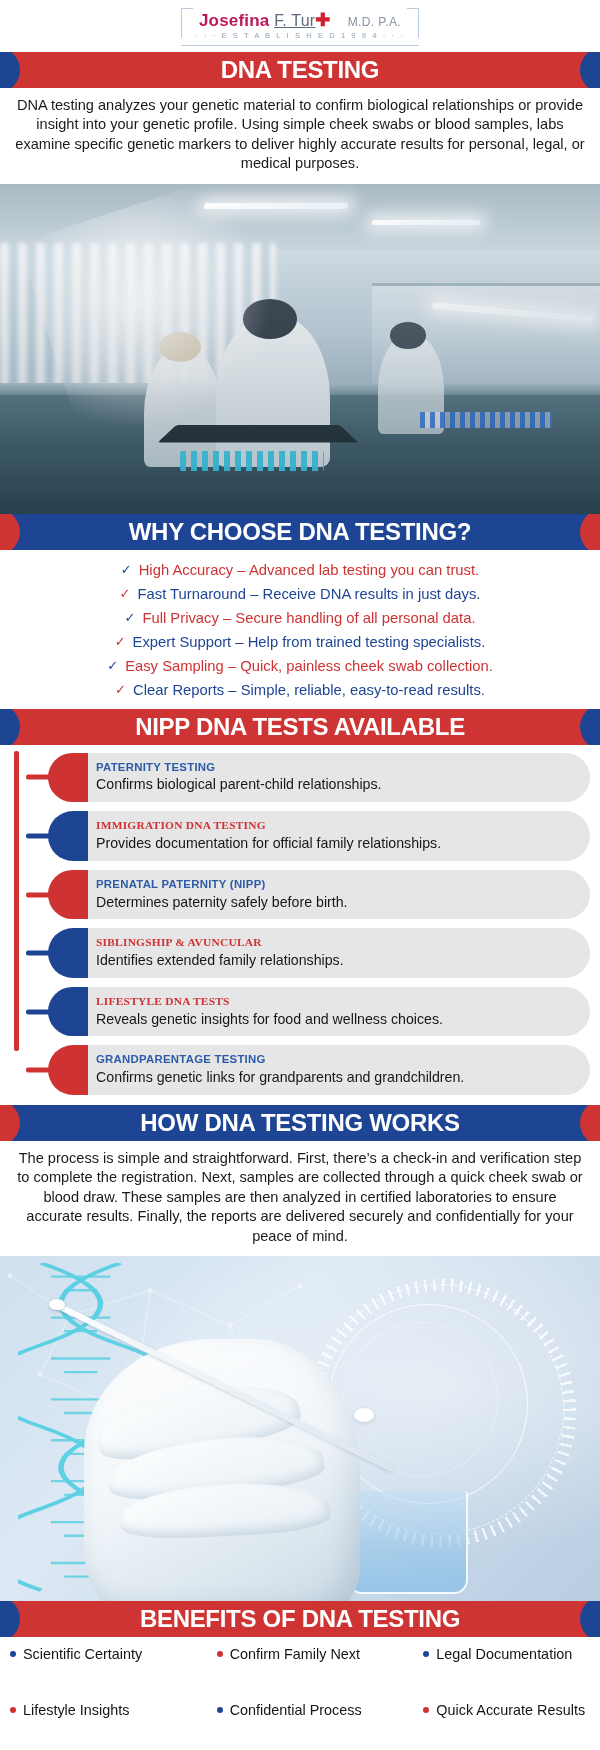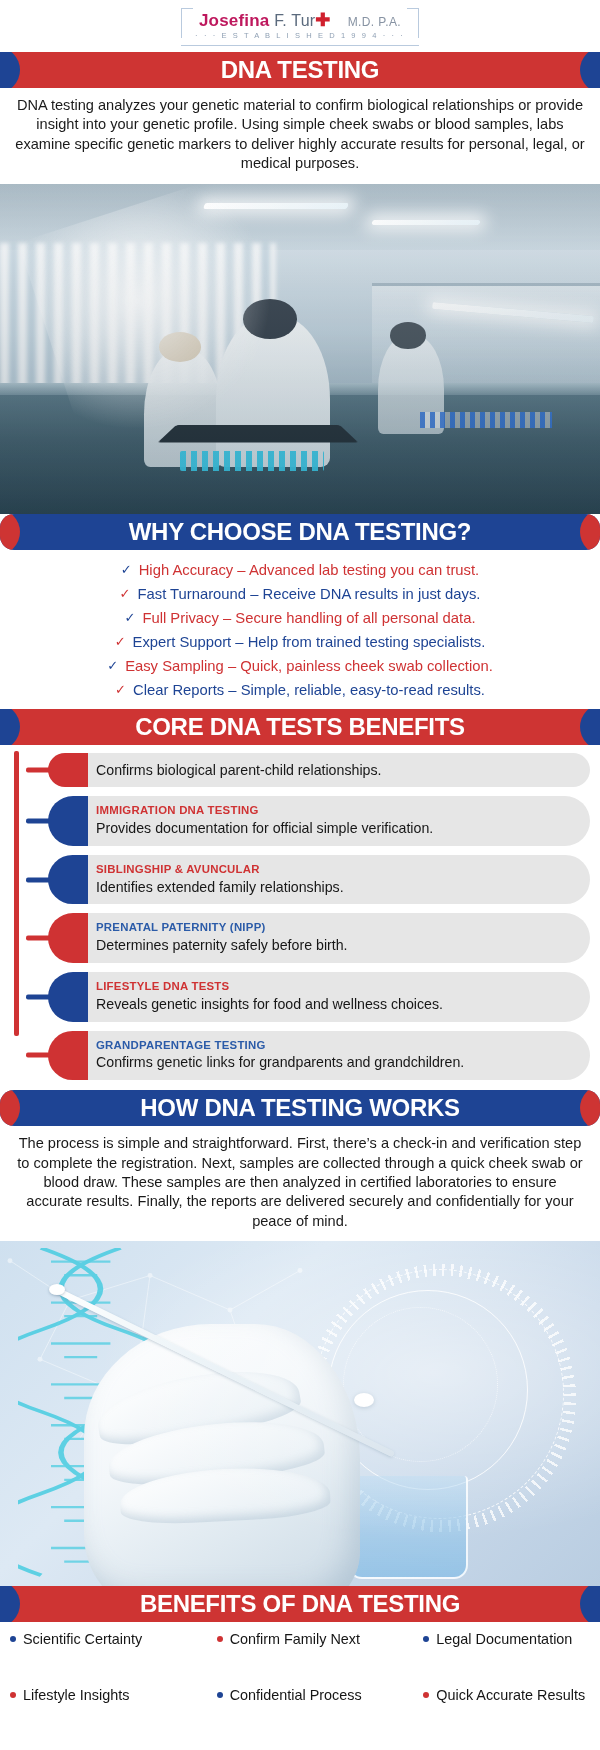--- a/index.html
+++ b/index.html
@@ -56,20 +56,21 @@
   }
   .logo-first {
     color: #be185d;
     font-weight: bold;
     font-size: 17px;
   }
   .logo-mid {
     color: #5b6a7d;
     font-weight: normal;
     font-size: 16px;
+    text-decoration: underline;
   }
   .logo-cross {
     color: #d0202e;
     font-weight: bold;
     font-size: 18px;
   }
   .logo-suffix {
     color: #8793a3;
     font-size: 12px;
     letter-spacing: .4px;
@@ -92,21 +93,21 @@
   
   .banner {
     position: relative;
     height: 36px;
     display: flex;
     align-items: center;
     justify-content: center;
     overflow: hidden;
   }
   .banner-red { background: #ce3433; }
-  .banner-blue { background: #1e4494; border-radius: 14px; }
+  .banner-blue { background: #1e4494; }
   .banner .cap {
     position: absolute;
     top: 50%;
     transform: translateY(-50%);
     width: 46px;
     height: 46px;
     border-radius: 50%;
   }
   .banner .cap-l { left: -26px; }
   .banner .cap-r { right: -26px; }
@@ -429,21 +430,21 @@
     font-size: 14.2px;
     color: #171717;
     line-height: 1.32;
     margin-top: 1px;
   }
   .cap-red { background: #cf3233; }
   .cap-blue { background: #1e4494; }
   .conn-red { background: #cf3233; }
   .conn-blue { background: #1e4494; }
   .title-blue { color: #2b5ba8; }
-  .title-red { color: #cf3233; }
+  .title-red { color: #cf3233; font-family: Liberation Serif, serif; }
 
   
   .benefits {
     padding: 9px 10px 14px 10px;
     display: grid;
     grid-template-columns: 1fr 1fr 1fr;
     row-gap: 7px;
     column-gap: 0px;
     gap: 40px;
   }
@@ -543,55 +544,56 @@
       </div>
       <div class="check-row blue">
         <span class="check-mark">✓</span>
         <span class="check-text">Clear Reports – Simple, reliable, easy-to-read results.</span>
       </div>
     </div>
 
   <div class="banner banner-red">
     <span class="cap cap-l"></span>
     <span class="cap cap-r"></span>
-    <span class="banner-title">CORE DNA TESTS BENEFITS</span>
+    <span class="banner-title">NIPP DNA TESTS AVAILABLE</span>
   </div>
 
   <div class="tests">
     <div class="spine"></div>
     <div id="tests-list">
         <div class="test-row">
           <span class="connector conn-red"></span>
           <span class="test-cap cap-red"></span>
           <div class="test-body">
+            <div class="test-title title-blue">PATERNITY TESTING</div>
             <div class="test-desc">Confirms biological parent-child relationships.</div>
           </div>
         </div>
         <div class="test-row">
           <span class="connector conn-blue"></span>
           <span class="test-cap cap-blue"></span>
           <div class="test-body">
             <div class="test-title title-red">IMMIGRATION DNA TESTING</div>
-            <div class="test-desc">Provides documentation for official simple verification.</div>
+            <div class="test-desc">Provides documentation for official family relationships.</div>
+          </div>
+        </div>
+        <div class="test-row">
+          <span class="connector conn-red"></span>
+          <span class="test-cap cap-red"></span>
+          <div class="test-body">
+            <div class="test-title title-blue">PRENATAL PATERNITY (NIPP)</div>
+            <div class="test-desc">Determines paternity safely before birth.</div>
           </div>
         </div>
         <div class="test-row">
           <span class="connector conn-blue"></span>
           <span class="test-cap cap-blue"></span>
           <div class="test-body">
             <div class="test-title title-red">SIBLINGSHIP &amp; AVUNCULAR</div>
             <div class="test-desc">Identifies extended family relationships.</div>
-          </div>
-        </div>
-        <div class="test-row">
-          <span class="connector conn-red"></span>
-          <span class="test-cap cap-red"></span>
-          <div class="test-body">
-            <div class="test-title title-blue">PRENATAL PATERNITY (NIPP)</div>
-            <div class="test-desc">Determines paternity safely before birth.</div>
           </div>
         </div>
         <div class="test-row">
           <span class="connector conn-blue"></span>
           <span class="test-cap cap-blue"></span>
           <div class="test-body">
             <div class="test-title title-red">LIFESTYLE DNA TESTS</div>
             <div class="test-desc">Reveals genetic insights for food and wellness choices.</div>
           </div>
         </div>

